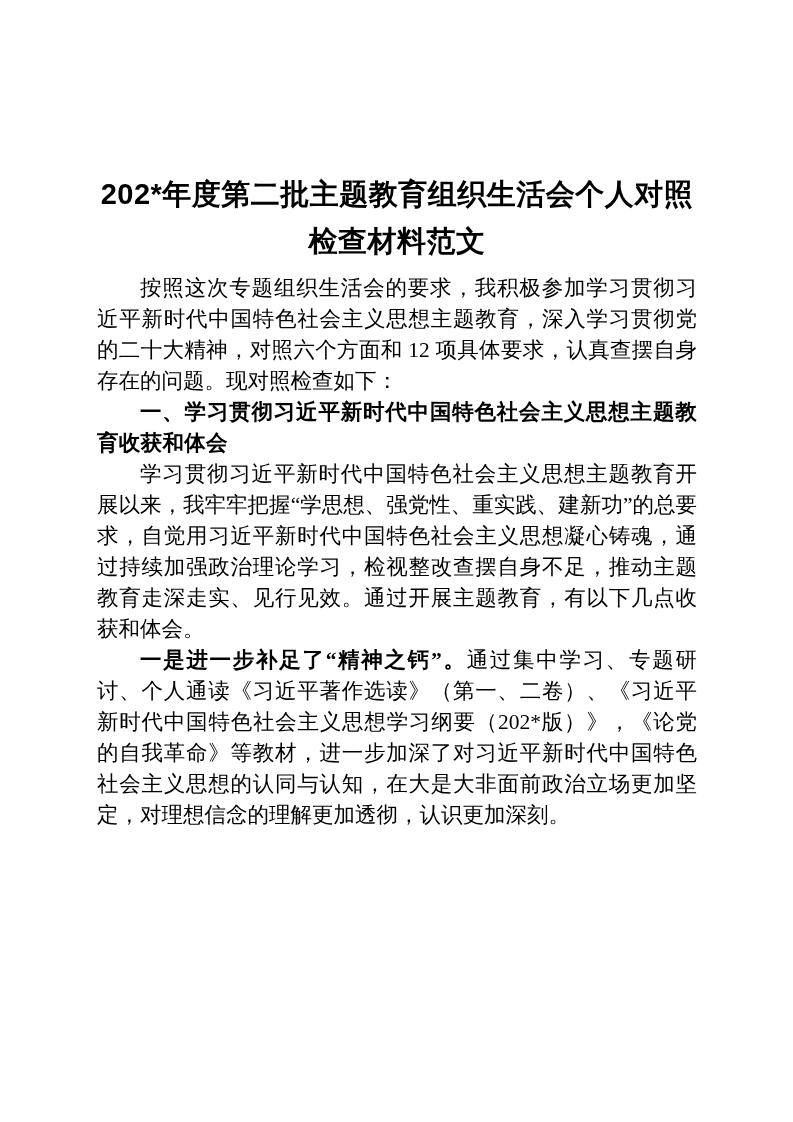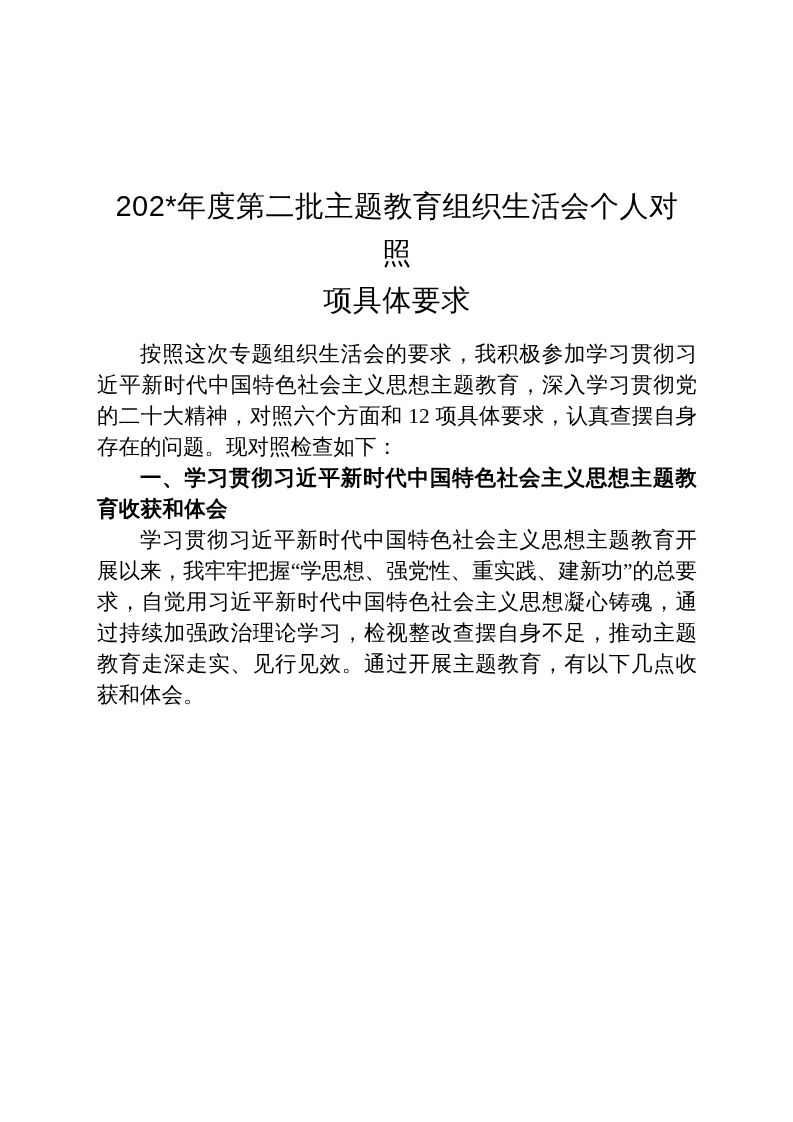--- a/index.html
+++ b/index.html
@@ -16,24 +16,24 @@
     overflow: hidden;
     color: #000000;
   }
   .content {
     position: absolute;
     left: 97px;
     top: 168px;
     width: 600px;
   }
   .doc-title {
-    margin: 15px;
+    margin: 3px;
     padding: 0;
     font-family: "Liberation Sans", "DejaVu Sans", sans-serif;
-    font-weight: 400;
+    font-weight: 700;
     font-size: 29px;
     line-height: 47px;
     text-align: center;
     color: #000000;
     letter-spacing: 0.5px;
   }
   .doc-title .title-line {
     display: block;
   }
   .body-text {
@@ -59,28 +59,29 @@
   }
 </style>
 </head>
 <body>
 
 <div class="page">
   <div class="content">
 
     <h1 class="doc-title">
       <span class="title-line">202*年度第二批主题教育组织生活会个人对照</span>
-      <span class="title-line">项具体要求</span>
+      <span class="title-line">检查材料范文</span>
     </h1>
 
     <div class="body-text">
 
       <p>按照这次专题组织生活会的要求，我积极参加学习贯彻习近平新时代中国特色社会主义思想主题教育，深入学习贯彻党的二十大精神，对照六个方面和 12 项具体要求，认真查摆自身存在的问题。现对照检查如下：</p>
 
       <p class="section-heading">一、学习贯彻习近平新时代中国特色社会主义思想主题教育收获和体会</p>
 
       <p>学习贯彻习近平新时代中国特色社会主义思想主题教育开展以来，我牢牢把握“学思想、强党性、重实践、建新功”的总要求，自觉用习近平新时代中国特色社会主义思想凝心铸魂，通过持续加强政治理论学习，检视整改查摆自身不足，推动主题教育走深走实、见行见效。通过开展主题教育，有以下几点收获和体会。</p>
 
+      <p><span class="bold-lead">一是进一步补足了“精神之钙”。</span><span>通过集中学习、专题研讨、个人通读《习近平著作选读》（第一、二卷）、《习近平新时代中国特色社会主义思想学习纲要（202*版）》，《论党的自我革命》等教材，进一步加深了对习近平新时代中国特色社会主义思想的认同与认知，在大是大非面前政治立场更加坚定，对理想信念的理解更加透彻，认识更加深刻。</span></p>
 
 
     </div>
   </div>
 </div>
 
 </body></html>

